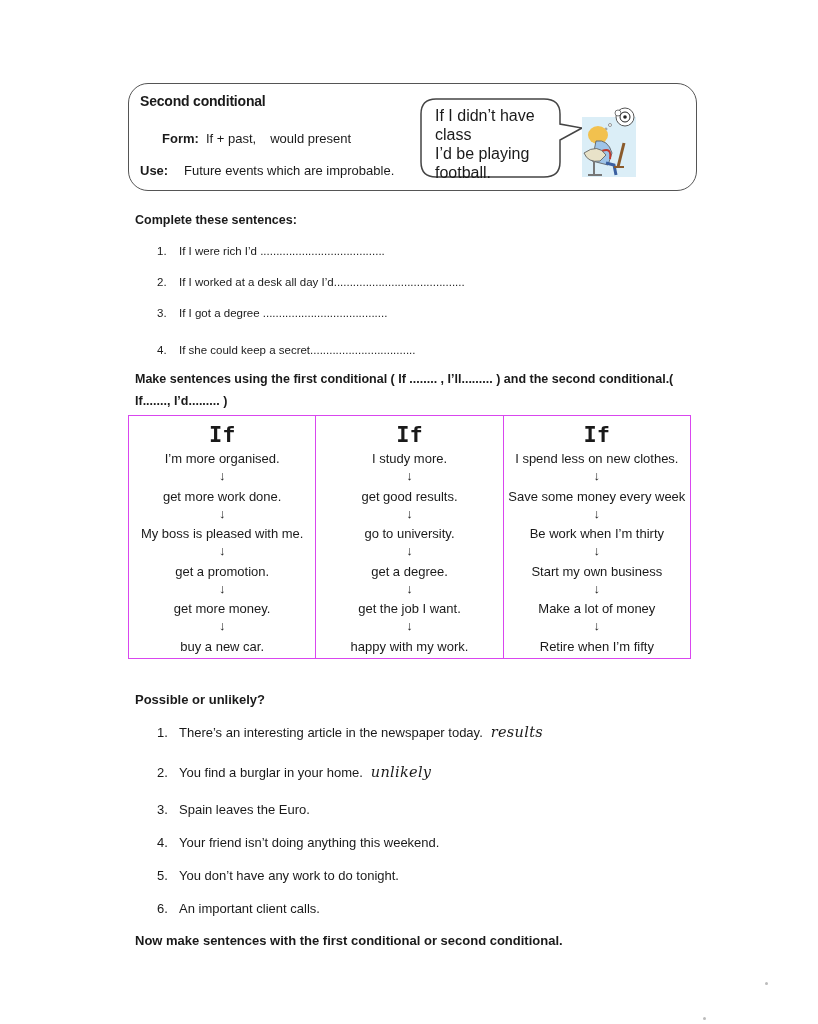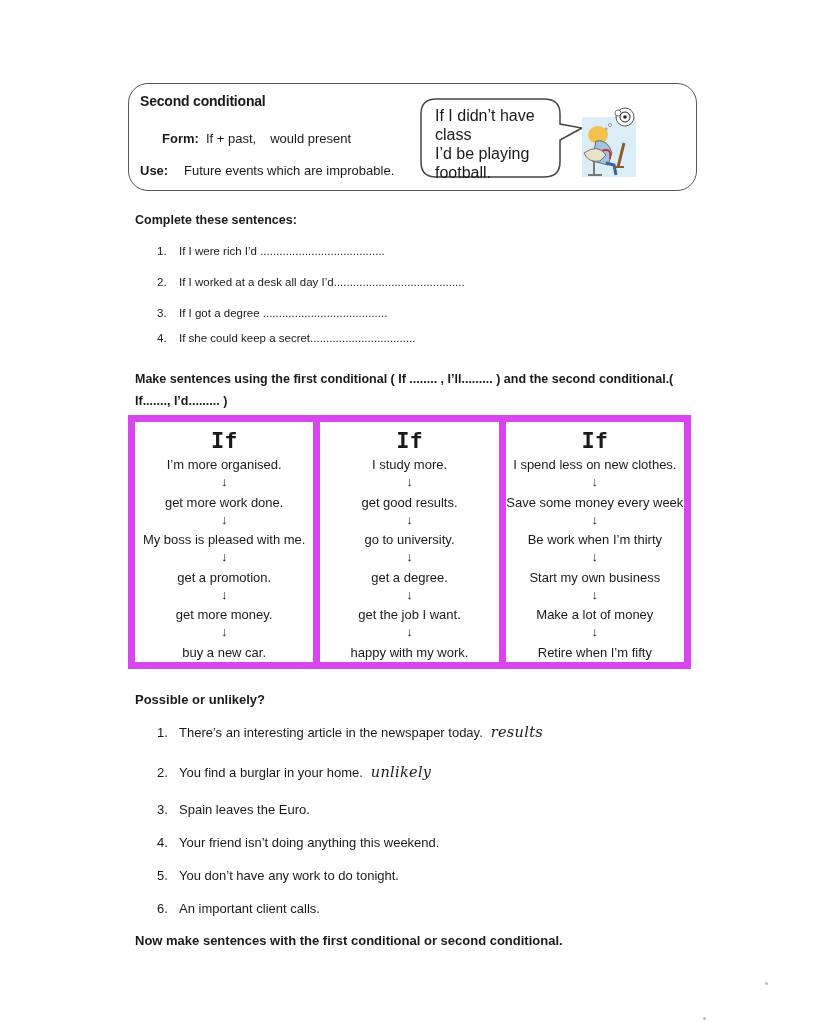--- a/index.html
+++ b/index.html
@@ -44,21 +44,21 @@
   .likely-list { top: 0; font-size: 13px; }
 
   .answer { font-family: "DejaVu Serif", serif; font-style: italic; font-size: 14.5px; margin-left: 8px; letter-spacing: 0.3px; }
 
   
   .cond-table {
     left: 128px; top: 415px; width: 563px; height: 244px;
     border-collapse: collapse; table-layout: fixed;
   }
   .cond-table td {
-    border: 7px solid #d946ef; vertical-align: top; text-align: center; padding: 0;
+    border: 1px solid #d946ef; vertical-align: top; text-align: center; padding: 0;
   }
   .col-head { font-family: "DejaVu Sans Mono", "Liberation Mono", monospace; font-weight: bold; font-size: 22px; margin-top: 5px; height: 28px; line-height: 28px; }
   .chain-item { font-size: 13px; height: 19px; line-height: 19px; }
   .chain-arrow { font-size: 13px; height: 18.5px; line-height: 16px; }
 
   .dot { width: 3px; height: 3px; background: #bbb; border-radius: 50%; }
 </style>
 </head>
 <body>
 
@@ -97,21 +97,21 @@
   <path d="M28,60 L36,62 L38,72" fill="none" stroke="#3a5fa0" stroke-width="3"></path>
   <line x1="46" y1="40" x2="40" y2="64" stroke="#8a5a2b" stroke-width="3"></line>
   <line x1="36" y1="64" x2="46" y2="64" stroke="#8a5a2b" stroke-width="2"></line>
 </svg>
 
 <div class="abs h-bold complete-h">Complete these sentences:</div>
 <ol class="abs olist complete-list">
   <li style="top:245px"><span class="num">1.</span><span>If I were rich I’d .......................................</span></li>
   <li style="top:276px"><span class="num">2.</span><span>If I worked at a desk all day I’d.........................................</span></li>
   <li style="top:307px"><span class="num">3.</span><span>If I got a degree .......................................</span></li>
-  <li style="top:332px"><span class="num">4.</span><span>If she could keep a secret.................................</span></li>
+  <li style="top:344px"><span class="num">4.</span><span>If she could keep a secret.................................</span></li>
 </ol>
 
 <div class="abs h-bold make-h">Make sentences using the first conditional (  If ........ , I’ll......... ) and the second conditional.( If......., I’d......... )</div>
 
 <table class="abs cond-table">
   <tbody>
       <tr>
     <td>
       <div class="col-head">If</div>
       <div class="chain-item">I’m more organised.</div>

